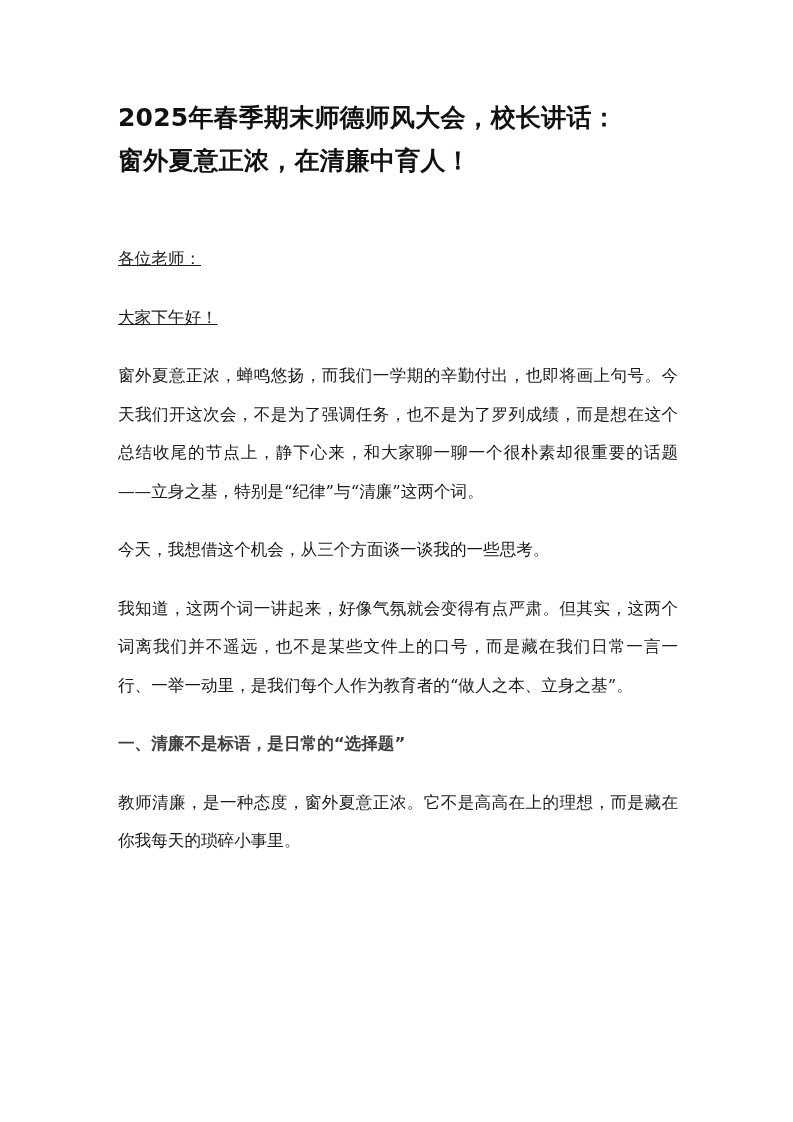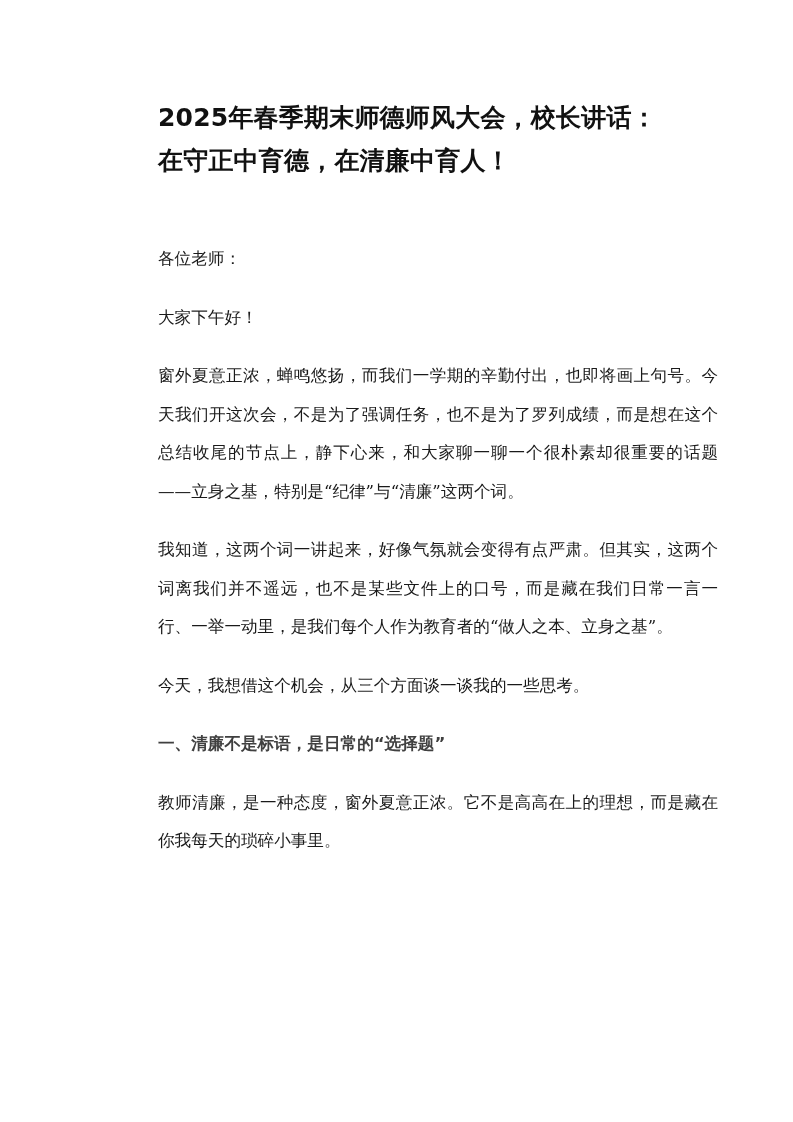--- a/index.html
+++ b/index.html
@@ -1,39 +1,39 @@
 <!DOCTYPE html>
 <html><head>
 <meta charset="utf-8">
 <style>
   html, body { margin: 0; padding: 0; background: #ffffff; }
   body { width: 793px; height: 1122px; position: relative; overflow: hidden;
          font-family: "DejaVu Serif", "Liberation Serif", serif; color: #1a1a1a; }
-  .page { position: absolute; left: 118px; top: 96px; width: 560px; margin-left: 40px; }
+  .page { position: absolute; left: 118px; top: 96px; width: 560px; }
   .title { font-family: "DejaVu Sans", "Liberation Sans", sans-serif; font-weight: bold;
            font-size: 25px; line-height: 43px; margin: 0 0 58px 0; color: #111; letter-spacing: 0.2px; }
   .title span { display: block; white-space: nowrap; }
   p { margin: 0; font-size: 16.6px; line-height: 38.5px; text-align: justify; }
   p.para { margin-bottom: 20px; }
-  p.greet { margin-bottom: 20px; }
+  p.greet { margin-bottom: 20px; text-decoration: underline; }
   h2 { font-family: "DejaVu Sans", "Liberation Sans", sans-serif; font-weight: bold;
        font-size: 16.6px; line-height: 38.5px; margin: 0 0 20px 0; color: #404040; }
 </style>
 </head>
 <body>
 
 <div class="page">
   <div class="title">
     <span>2025年春季期末师德师风大会，校长讲话：</span>
-    <span>在守正中育德，在清廉中育人！</span>
+    <span>窗外夏意正浓，在清廉中育人！</span>
   </div>
 
   <p class="greet">各位老师：</p>
   <p class="greet">大家下午好！</p>
 
   <p class="para">窗外夏意正浓，蝉鸣悠扬，而我们一学期的辛勤付出，也即将画上句号。今天我们开这次会，不是为了强调任务，也不是为了罗列成绩，而是想在这个总结收尾的节点上，静下心来，和大家聊一聊一个很朴素却很重要的话题——立身之基，特别是“纪律”与“清廉”这两个词。</p>
+  <p class="para">今天，我想借这个机会，从三个方面谈一谈我的一些思考。</p>
   <p class="para">我知道，这两个词一讲起来，好像气氛就会变得有点严肃。但其实，这两个词离我们并不遥远，也不是某些文件上的口号，而是藏在我们日常一言一行、一举一动里，是我们每个人作为教育者的“做人之本、立身之基”。</p>
-  <p class="para">今天，我想借这个机会，从三个方面谈一谈我的一些思考。</p>
 
   <h2>一、清廉不是标语，是日常的“选择题”</h2>
 
   <p class="para">教师清廉，是一种态度，窗外夏意正浓。它不是高高在上的理想，而是藏在你我每天的琐碎小事里。</p>
 </div>
 
 </body></html>

